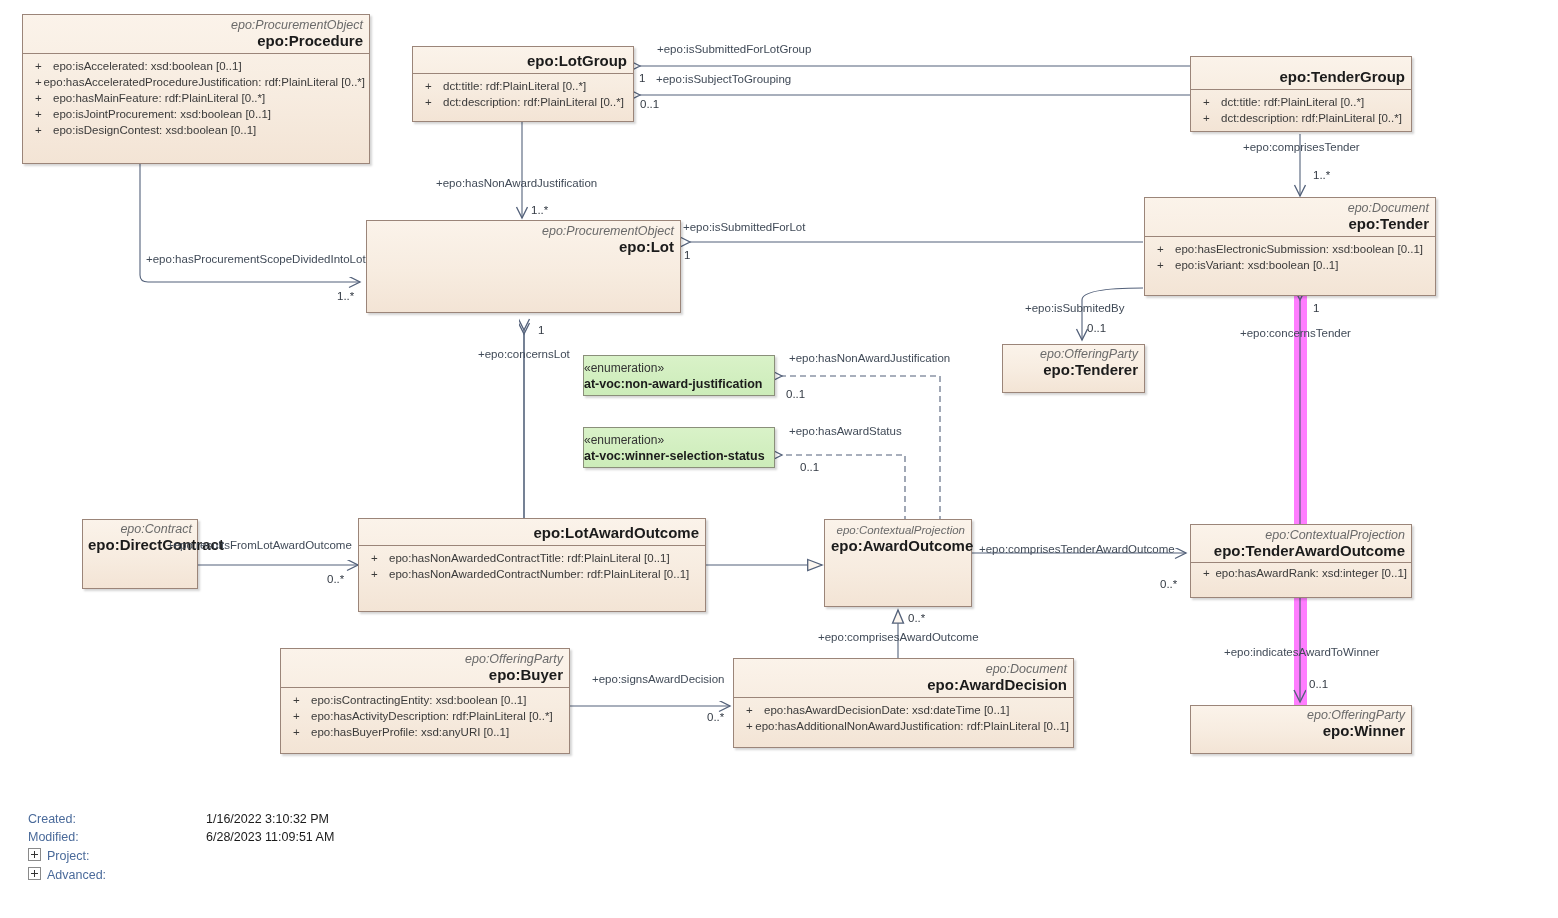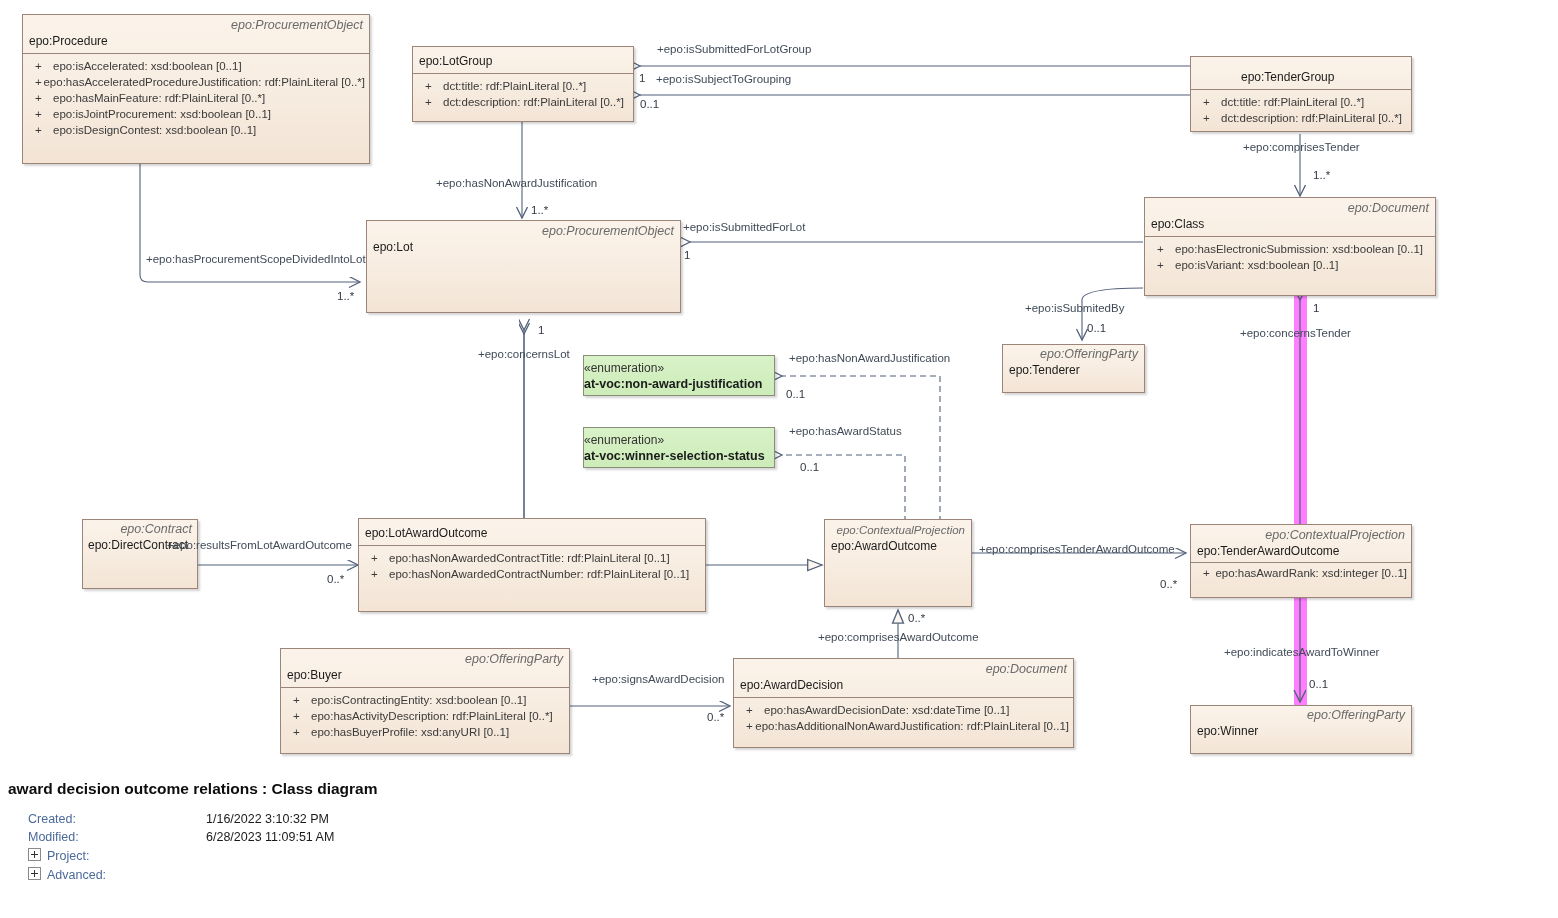--- a/index.html
+++ b/index.html
@@ -6,21 +6,21 @@
   body{width:1558px;height:918px;font-family:"Liberation Sans",sans-serif;position:relative;overflow:hidden;}
   #canvas{position:absolute;left:0;top:0;width:1558px;height:918px;}
   svg.edges{position:absolute;left:0;top:0;width:1558px;height:918px;pointer-events:none;}
 
   .uml{position:absolute;box-sizing:border-box;border:1px solid #9b8579;
        background:linear-gradient(to bottom,#fbf3ea 0%,#f7ece0 55%,#f3e4d5 100%);
        box-shadow:2px 2px 2px rgba(0,0,0,.17);}
   .uml .hdr{position:relative;padding:3px 6px 4px 6px;}
   .uml .stereo{font-style:italic;font-size:12.5px;color:#6a6a6a;text-align:right;line-height:15px;
                white-space:nowrap;}
-  .uml .cname{font-weight:normal;font-size:12px;color:#1b1b1b;text-align:left;line-height:16px;
+  .uml .cname{font-weight:bold;font-size:15px;color:#1b1b1b;text-align:right;line-height:16px;
               white-space:nowrap;}
   .uml .sep{border-top:1px solid #9b8579;}
   .uml .attrs{padding:4px 4px 4px 4px;}
   .uml .attr{display:flex;font-size:11.5px;color:#3a3a3a;line-height:16px;white-space:nowrap;}
   .uml .attr .plus{width:26px;text-align:left;padding-left:8px;color:#3a3a3a;box-sizing:border-box;}
   .uml .attr .txt{}
   .enum{position:absolute;box-sizing:border-box;border:1px solid #8a8f7a;
         background:linear-gradient(to bottom,#d9f2c8 0%,#ccecb9 100%);
         box-shadow:2px 2px 2px rgba(0,0,0,.17);display:flex;flex-direction:column;
         align-items:flex-start;justify-content:center;}
@@ -179,21 +179,21 @@
   <div class="uml" style="left:366px;top:220px;width:315px;height:93px;">
     <div class="hdr">
       <div class="stereo">epo:ProcurementObject</div>
       <div class="cname">epo:Lot</div>
     </div>
   </div>
 
   <div class="uml" style="left:1144px;top:197px;width:292px;height:99px;">
     <div class="hdr">
       <div class="stereo">epo:Document</div>
-      <div class="cname">epo:Class</div>
+      <div class="cname">epo:Tender</div>
     </div>
     <div class="sep"></div>
     <div class="attrs">
       <div class="attr">
           <span class="plus">+</span>
           <span class="txt">epo:hasElectronicSubmission: xsd:boolean [0..1]</span>
         </div>
       <div class="attr">
           <span class="plus">+</span>
           <span class="txt">epo:isVariant: xsd:boolean [0..1]</span>
@@ -351,23 +351,20 @@
 
   <div class="lbl" style="left:818px;top:631px;">+epo:comprisesAwardOutcome</div>
   <div class="mult" style="left:908px;top:612px;">0..*</div>
 
   <div class="lbl" style="left:592px;top:673px;">+epo:signsAwardDecision</div>
   <div class="mult" style="left:707px;top:711px;">0..*</div>
 
   <div class="lbl" style="left:1224px;top:646px;">+epo:indicatesAwardToWinner</div>
   <div class="mult" style="left:1309px;top:678px;">0..1</div>
 
-  <div class="footer">
-    <div class="ttl">award decision outcome relations : Class diagram</div>
-  </div>
 
   <div class="mrow" style="left:28px;top:810px;">
     <span>Created:</span>
     <span class="val">1/16/2022 3:10:32 PM</span>
   </div>
   <div class="mrow" style="left:28px;top:828px;">
     <span>Modified:</span>
     <span class="val">6/28/2023 11:09:51 AM</span>
   </div>
   <div class="mrow" style="left:28px;top:847px;">

